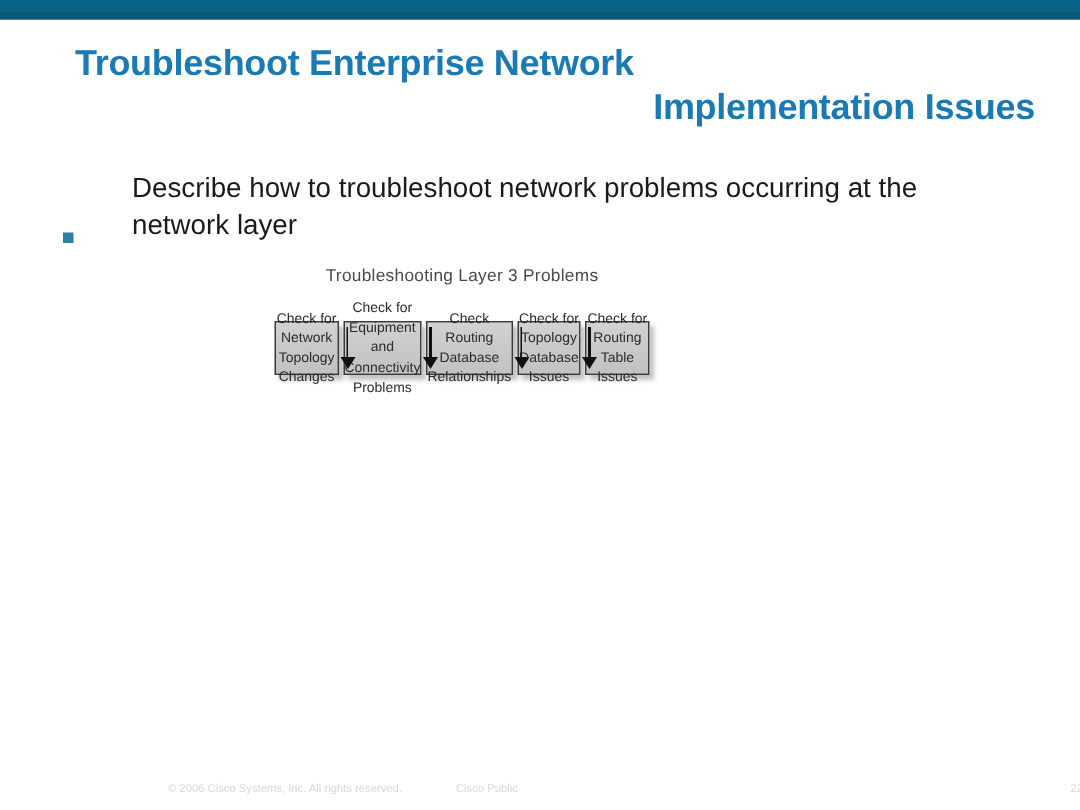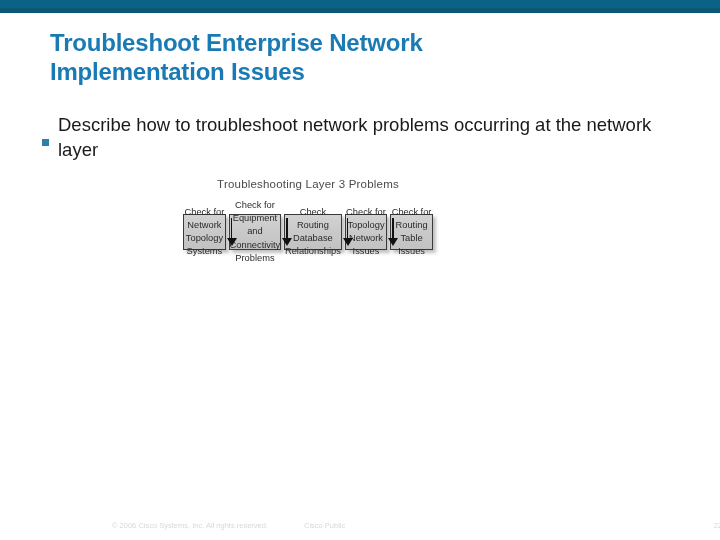--- a/index.html
+++ b/index.html
@@ -36,30 +36,31 @@
     position: absolute;
     top: 28px;
     left: 50px;
     width: 640px;
     color: #1a7ab4;
     font-size: 24px;
     font-weight: bold;
     line-height: 1.22;
     letter-spacing: -0.2px;
   }
-  .slide-title .line2 { display: block; }
+  .slide-title .line2 { display: block; text-align: right; }
 
   
   .bullet-row {
     position: absolute;
     top: 113px;
     left: 42px;
     width: 620px;
     display: flex;
-    align-items: center;
+    align-items: flex-end;
+    gap: 30px;
   }
   .bullet-marker {
     width: 7px;
     height: 7px;
     background: #2e7fa8;
     margin-top: 9px;
     margin-right: 9px;
     flex: 0 0 auto;
   }
   .bullet-text {
@@ -177,21 +178,21 @@
   <div class="bullet-text">Describe how to troubleshoot network problems occurring at the network layer</div>
 </div>
 
 <div class="diagram">
   <div class="diagram-title">Troubleshooting Layer 3 Problems</div>
 
   <div class="flow">
 
     <div class="flow-box">
       <span>Check for Network</span>
-      <span>Topology Systems</span>
+      <span>Topology Changes</span>
     </div>
 
     <div class="connector">
       <div class="stem"></div>
       <div class="head"></div>
     </div>
 
     <div class="flow-box">
       <span>Check for Equipment and</span>
       <span>Connectivity Problems</span>
@@ -207,21 +208,21 @@
       <span>Relationships</span>
     </div>
 
     <div class="connector">
       <div class="stem"></div>
       <div class="head"></div>
     </div>
 
     <div class="flow-box">
       <span>Check for Topology</span>
-      <span>Network Issues</span>
+      <span>Database Issues</span>
     </div>
 
     <div class="connector">
       <div class="stem"></div>
       <div class="head"></div>
     </div>
 
     <div class="flow-box">
       <span>Check for Routing</span>
       <span>Table Issues</span>

